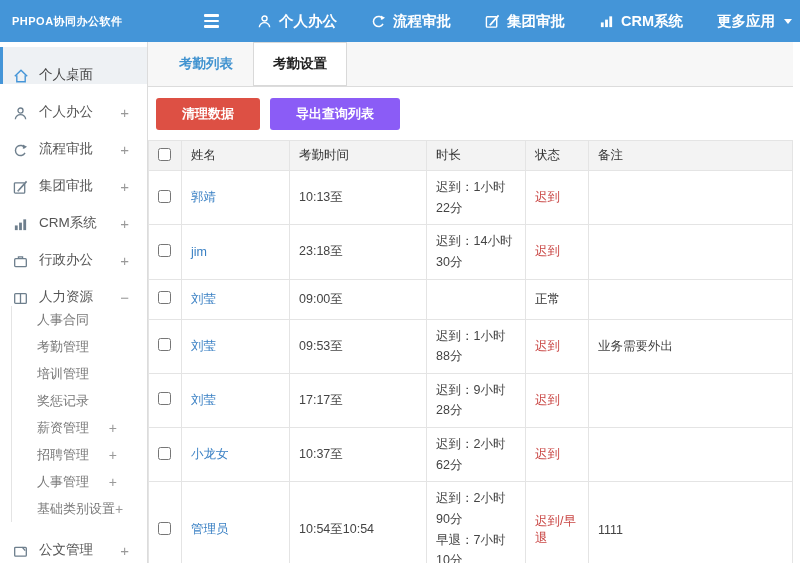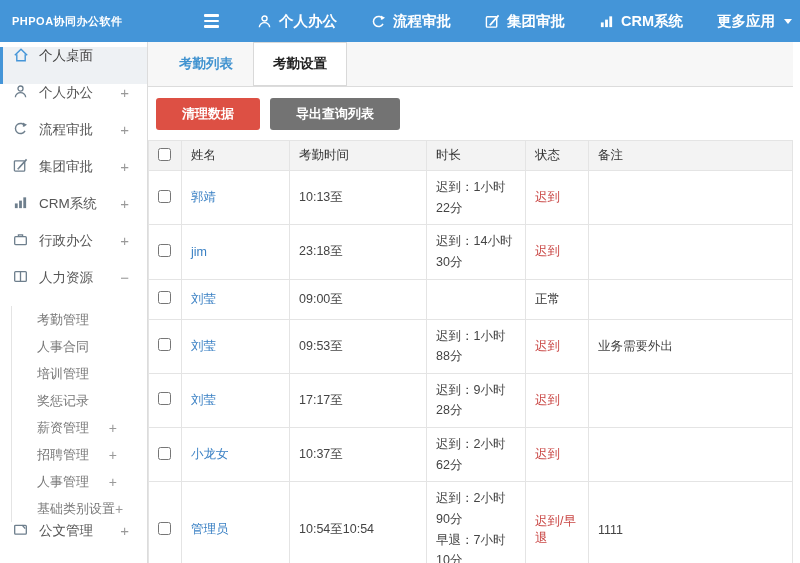--- a/index.html
+++ b/index.html
@@ -21,22 +21,22 @@
   .topnav-item { display:flex; align-items:center; gap:7px; font-size:14.5px; font-weight:bold; cursor:pointer; }
   .topnav-item svg { display:block; }
   .caret { width:0; height:0; border-left:4.5px solid transparent; border-right:4.5px solid transparent; border-top:5px solid #fff; margin-left:2px; }
 
   
   .layout { display:flex; height:521px; background:#fff; padding-right:7px; }
 
   
   .sidebar { width:148px; flex:0 0 148px; background:#fff; border-right:1px solid #dcdcdc; padding-top:5px; overflow:hidden; }
   .side-item {
-    height:37px; display:flex; align-items:flex-start;
-    padding:0 18px 8px 13px; font-size:13.5px; color:#555; cursor:pointer;
+    height:37px; display:flex; align-items:flex-end;
+    padding:0 18px 0 13px; font-size:13.5px; color:#555; cursor:pointer;
   }
   .side-item .icon { width:17px; margin-right:9px; color:#6e7f8d; display:flex; align-items:center; }
   .side-item .label { flex:1; white-space:nowrap; }
   .side-item .mark { color:#999; font-size:15px; font-weight:normal; }
   .side-item.active { background:#eef1f4; border-left:3px solid #4495d8; padding-left:10px; color:#444; }
   .side-item.active .icon { color:#4495d8; }
   .submenu { margin-left:11px; border-left:1px solid #e4e4e4; }
   .sub-item { height:27px; display:flex; align-items:center; padding:0 30px 0 25px; font-size:13px; color:#787878; cursor:pointer; }
   .sub-item .label { flex:1; white-space:nowrap; }
   .sub-item .mark { color:#999; font-size:14px; }
@@ -59,21 +59,21 @@
   .lbl-to { margin:0 12px; font-weight:bold; color:#333; }
   .btn-search {
     margin-left:20px; width:60px; height:26px; border:none; border-radius:3px;
     background:#3e79dd; color:#fff; font-size:13px; font-weight:bold; cursor:pointer;
     font-family:inherit;
   }
 
   .actionsrow { padding:11px 8px 10px 8px; display:flex; gap:10px; background:#fff; }
   .btn { border:none; border-radius:3px; color:#fff; font-size:13px; font-weight:bold; padding:7px 26px; cursor:pointer; font-family:inherit; }
   .btn-clean { background:#dd5044; }
-  .btn-export { background:#737373; }
+  .btn-export { background:#8b5cf6; }
 
   .table-wrap { padding:0 0 0 0; margin:0 0 0 0; flex:1; overflow:hidden; }
   table { width:100%; border-collapse:collapse; font-size:12.5px; color:#444; table-layout:fixed; }
   th, td { border:1px solid #e4e4e4; padding:6px 9px; text-align:left; vertical-align:middle; }
   thead th { background:#f3f3f3; color:#333; font-weight:normal; height:30px; padding:4px 9px; }
   tbody td { height:40px; }
   td.c-check, th.c-check { text-align:left; padding-left:9px; }
   input[type="checkbox"] { width:13px; height:13px; margin:0; }
   .name-link { color:#3a80c4; text-decoration:none; cursor:pointer; }
   .dur { white-space:pre-line; line-height:1.65; }
@@ -206,26 +206,26 @@
             <path d="M8 2.8 V13.2"></path>
           </svg>
       </span>
       <span class="label">人力资源</span>
       <span class="mark">−</span>
     </div>
 
     <div class="submenu">
 
         <div class="sub-item">
+          <span class="label">人事合同</span>
+          <span class="mark"></span>
+        </div>
+
+        <div class="sub-item">
           <span class="label">考勤管理</span>
-          <span class="mark"></span>
-        </div>
-
-        <div class="sub-item">
-          <span class="label">人事合同</span>
           <span class="mark"></span>
         </div>
 
         <div class="sub-item">
           <span class="label">培训管理</span>
           <span class="mark"></span>
         </div>
 
         <div class="sub-item">
           <span class="label">奖惩记录</span>

